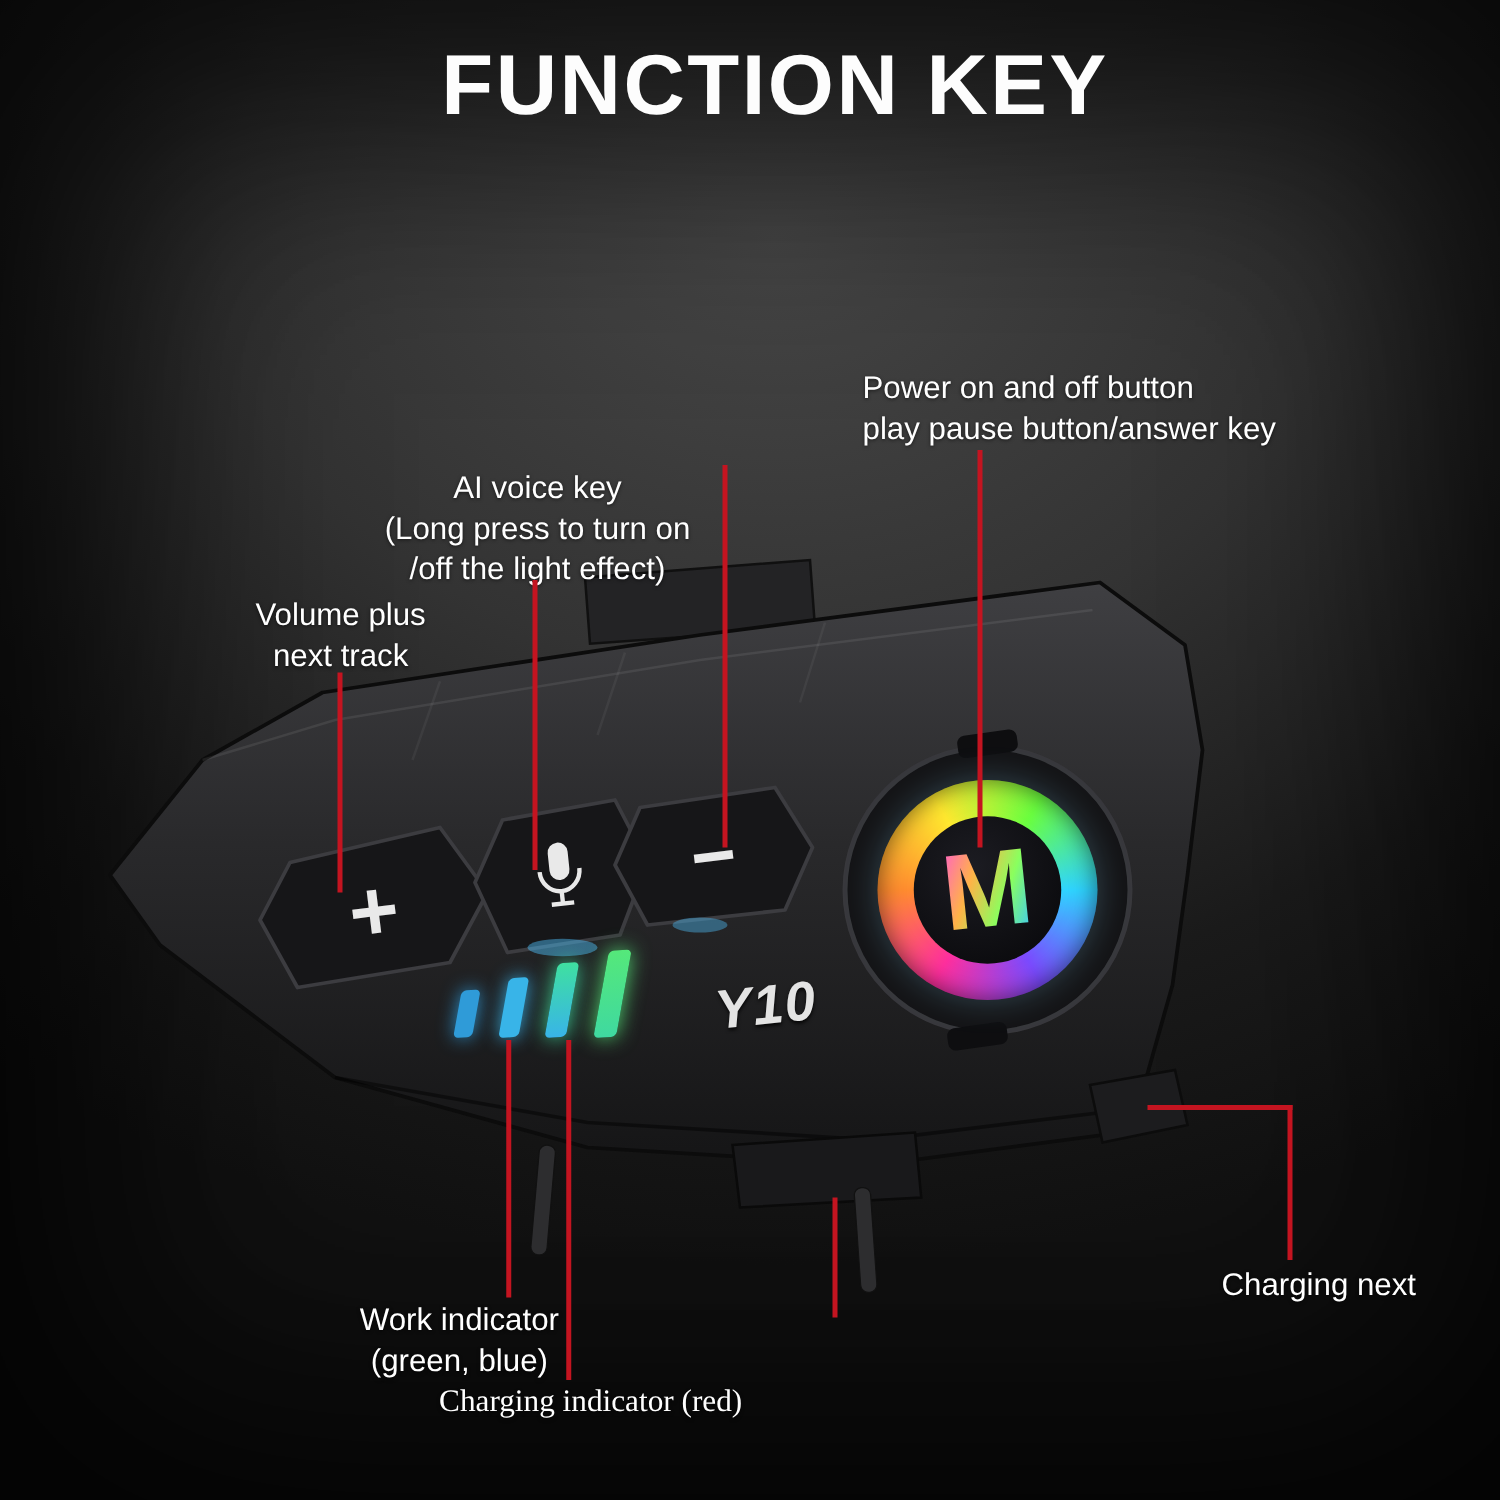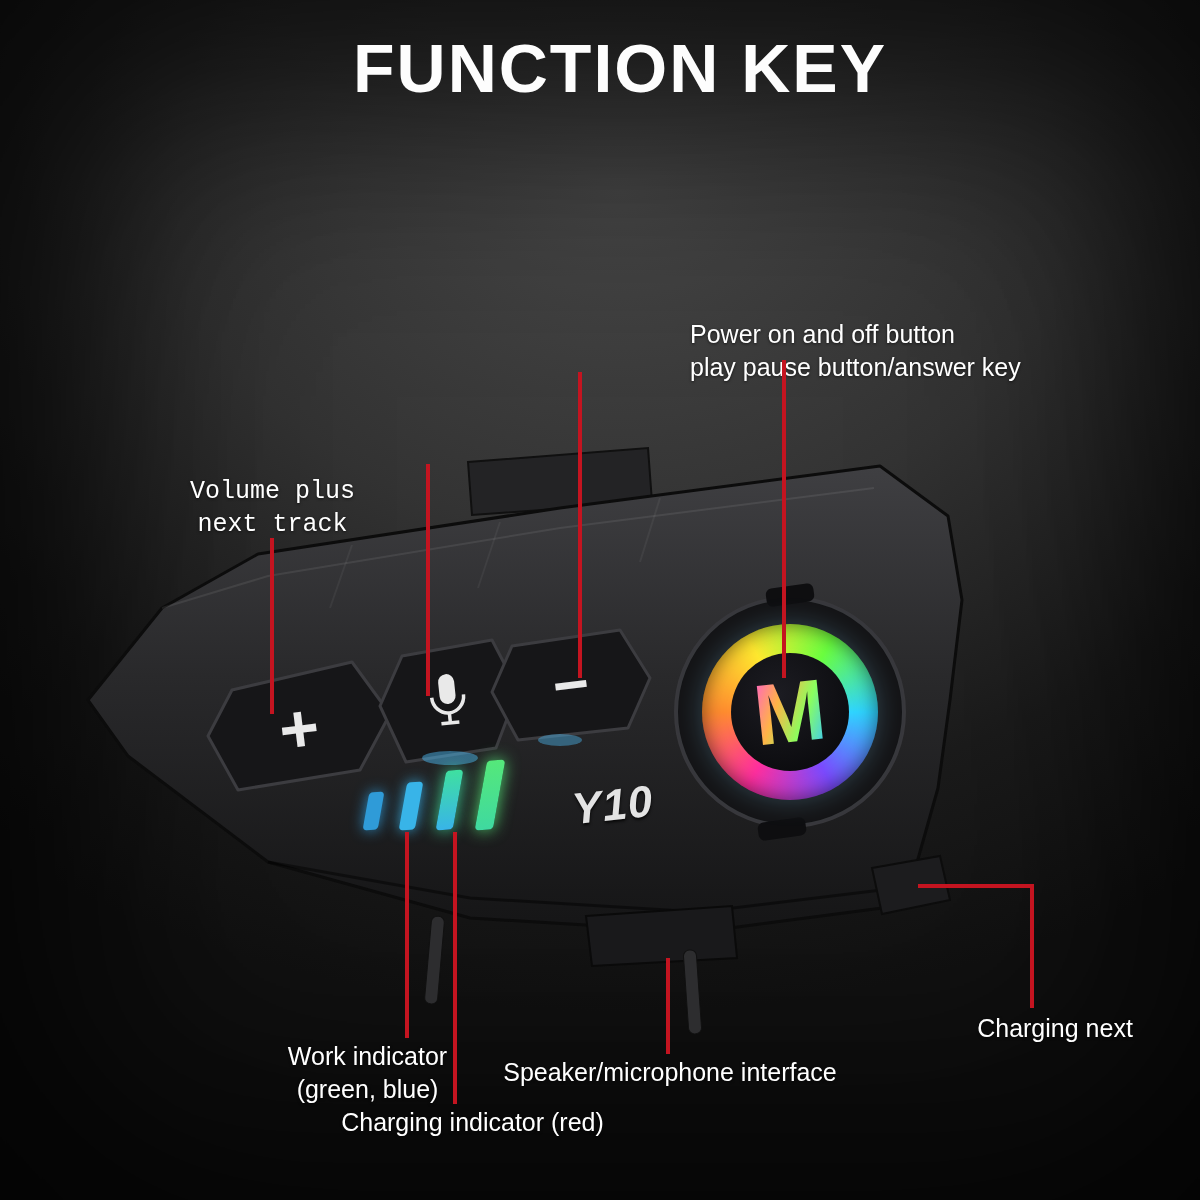--- a/index.html
+++ b/index.html
@@ -11,21 +11,21 @@
     padding-left:40px;
   }
   .vignette{position:absolute;inset:0;pointer-events:none;
     box-shadow:inset 0 0 260px 90px rgba(0,0,0,.5);}
   .title{position:absolute;top:26px;left:0;width:100%;text-align:center;
     font-weight:700;font-size:68px;line-height:1.26;letter-spacing:2px;color:#fdfdfd;}
   .title div{white-space:pre;}
   .callout{position:absolute;font-size:25px;line-height:1.3;font-weight:500;
     color:#fff;white-space:pre-line;text-shadow:0 1px 3px rgba(0,0,0,.6);}
   .center{text-align:center;}
-  .leftal{text-align:left;margin-top:24px;}
+  .leftal{text-align:left;}
   .leader{position:absolute;background:#c41420;}
   .v{width:4px;}
   .h{height:4px;}
   .device-svg{position:absolute;left:0;top:0;width:1200px;height:1200px;}
   
   .rgb-ring{position:absolute;left:702px;top:624px;width:176px;height:176px;border-radius:50%;
     background:conic-gradient(from 210deg,#ff2f9e,#ff8c2f,#ffe82f,#6bff3f,#2fd4ff,#7b4bff,#ff2f9e);
     box-shadow:0 0 26px rgba(140,220,255,.25), inset 0 0 20px rgba(0,0,0,.55);
     display:flex;align-items:center;justify-content:center;}
   .rgb-inner{width:118px;height:118px;border-radius:50%;
@@ -106,29 +106,31 @@
     </div>
   </div>
 
   <div class="led led1"></div>
   <div class="led led2"></div>
   <div class="led led3"></div>
   <div class="led led4"></div>
 
   <div class="model">Y10</div>
 
-  <div class="callout center" style="left:175px;top:476px;width:195px;font-family:Liberation Mono, monospace;">Volume plus
+  <div class="callout center" style="left:175px;top:476px;width:195px;">Volume plus
 next track</div>
+  <div class="callout center" style="left:295px;top:374px;width:270px;">AI voice key
+(Long press to turn on
+/off the light effect)</div>
   <div class="callout leftal" style="left:690px;top:294px;width:360px;">Power on and off button
 play pause button/answer key</div>
   <div class="callout center" style="left:960px;top:1012px;width:190px;">Charging next</div>
   <div class="callout center" style="left:275px;top:1040px;width:185px;">Work indicator
 (green, blue)</div>
-  <div class="callout center" style="left:330px;top:1106px;width:285px;">Charging indicator (red)</div>
-  <div class="callout center" style="left:495px;top:1056px;width:350px;">Speaker/microphone interface</div>
+  <div class="callout center" style="left:330px;top:1106px;width:285px;font-family:Liberation Serif, serif;">Charging indicator (red)</div>
 
   <div class="leader v" style="left:270px;top:538px;height:176px;"></div>
   <div class="leader v" style="left:426px;top:464px;height:232px;"></div>
   <div class="leader v" style="left:578px;top:372px;height:306px;"></div>
   <div class="leader v" style="left:782px;top:360px;height:318px;"></div>
   <div class="leader h" style="left:918px;top:884px;width:116px;"></div>
   <div class="leader v" style="left:1030px;top:884px;height:124px;"></div>
   <div class="leader v" style="left:405px;top:832px;height:206px;"></div>
   <div class="leader v" style="left:453px;top:832px;height:272px;"></div>
   <div class="leader v" style="left:666px;top:958px;height:96px;"></div>

